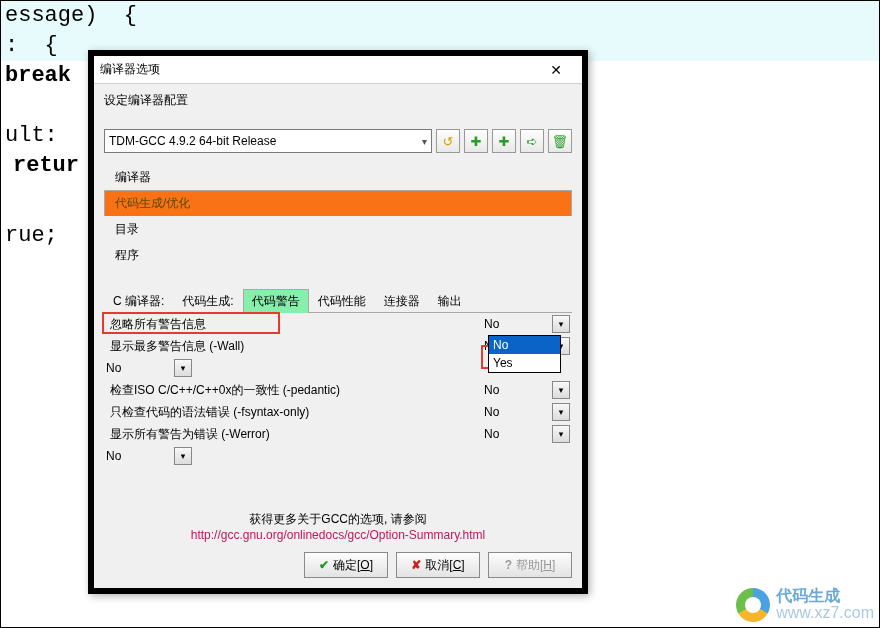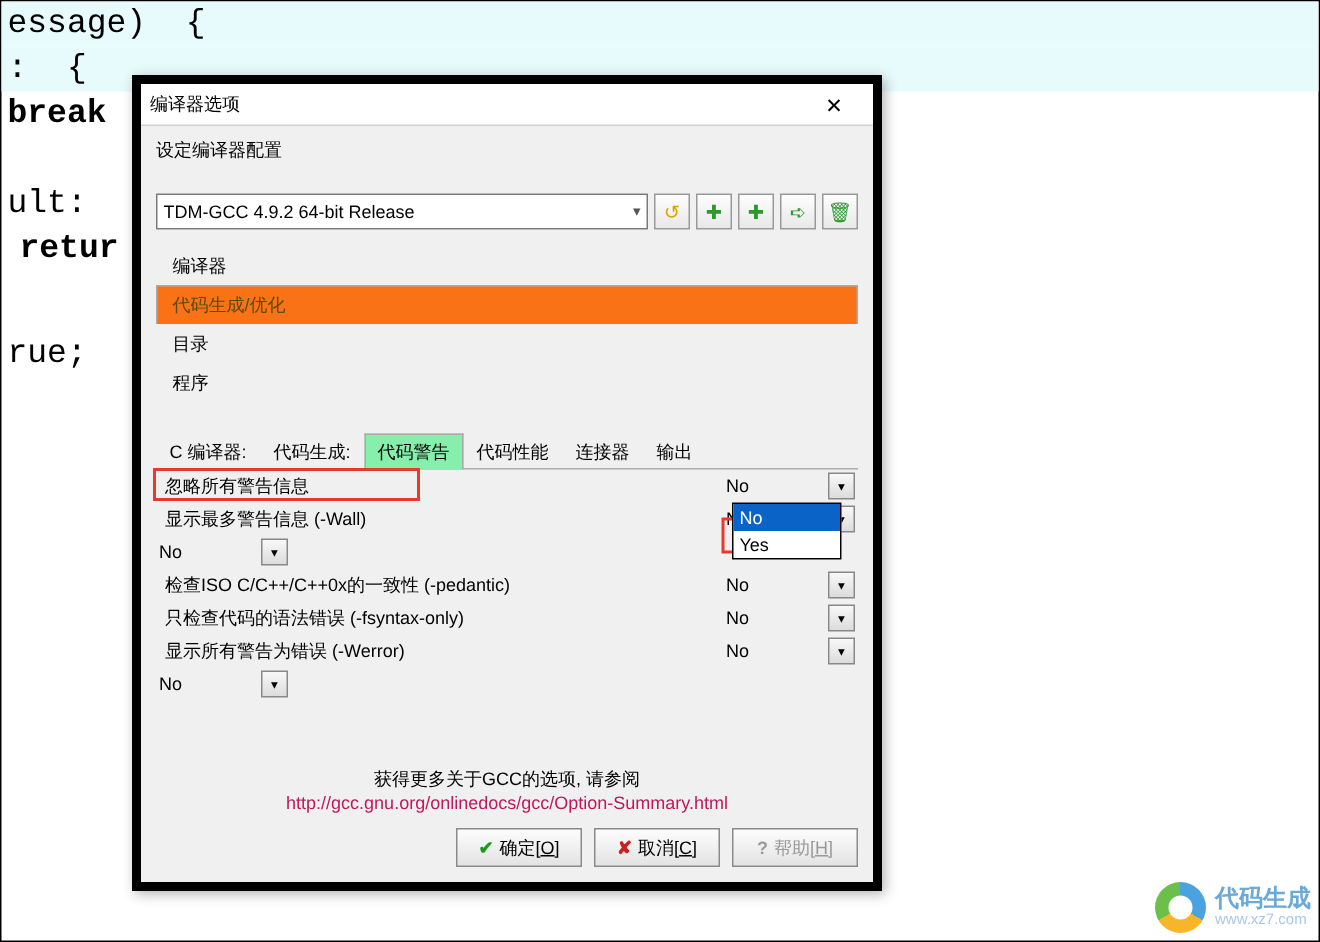--- a/index.html
+++ b/index.html
@@ -57,21 +57,21 @@
 .ck { color: #1a9a1a; font-weight: bold; }
 .cx { color: #cc2020; font-weight: bold; }
 .hq { color: #9a9a9a; font-weight: bold; }
 .under { text-decoration: underline; }
 
 
 .watermark { position: absolute; right: 6px; bottom: 6px; display: flex; align-items: center; gap: 6px; }
 .logo-swirl { width: 34px; height: 34px; border-radius: 50%; background: conic-gradient(#4aa3e0 0 120deg, #f7b52c 120deg 240deg, #6bc04b 240deg 360deg); position: relative; }
 .logo-swirl::after { content: ""; position: absolute; top: 9px; left: 9px; width: 16px; height: 16px; background: #fff; border-radius: 50%; }
 .wm-text { font-size: 16px; color: #6aa9d8; font-weight: bold; line-height: 1; }
-.wm-sub { font-size: 10px; color: #a8c9e6; }
+.wm-sub { font-size: 16px; color: #a8c9e6; }
 </style>
 </head>
 <body>
 
 <div class="editor-bg">
   <div class="editor-line" style="top:0"></div>
   <div class="editor-line" style="top:30px"></div>
   <span class="code-text" style="top:2px; left:4px">essage)  {</span>
   <span class="code-text" style="top:32px; left:4px">:  {</span>
   <span class="code-text keyword" style="top:62px; left:4px">break</span>

